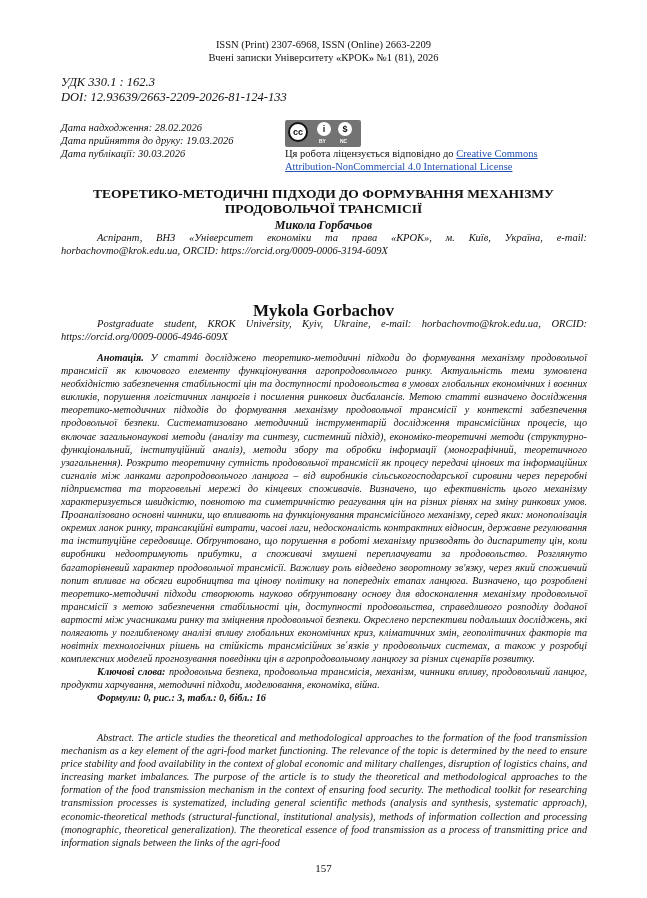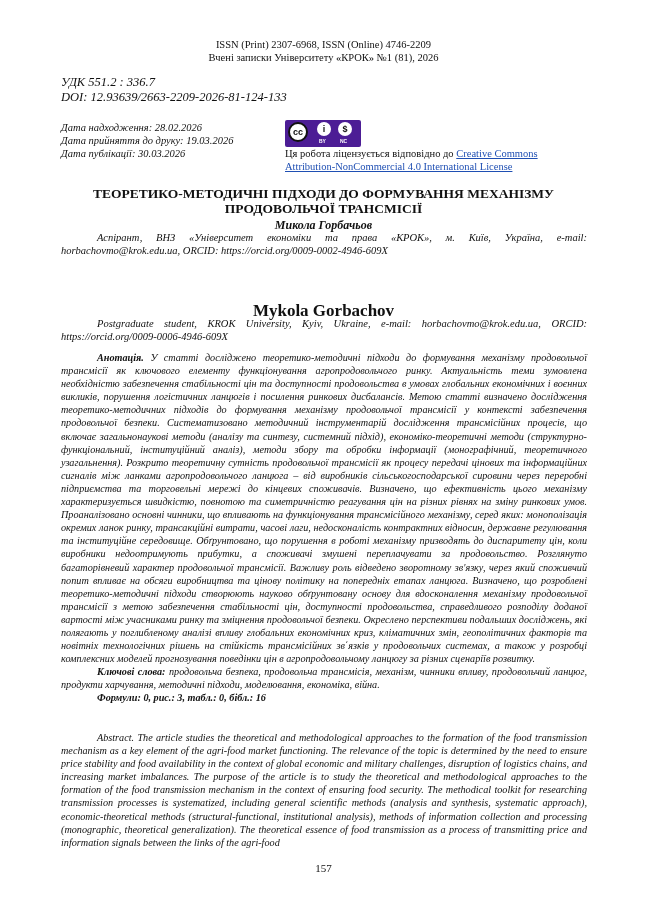--- a/index.html
+++ b/index.html
@@ -2,21 +2,21 @@
 <html><head>
 <meta charset="utf-8">
 <style>
   html, body { margin:0; padding:0; background:#ffffff; }
   body { width:647px; height:898px; position:relative; overflow:hidden; font-family:"Liberation Serif", serif; color:#111; }
   .abs { position:absolute; }
   .center { text-align:center; left:0; width:647px; }
   .hdr { font-size:10.5px; line-height:13px; }
   .udk { left:61px; font-style:italic; font-size:12.5px; line-height:15px; }
   .dates { left:61px; font-style:italic; font-size:10.5px; line-height:13px; }
-  .cc { left:285px; top:120px; width:76px; height:27px; background:#4c1d95; border-radius:2px; }
+  .cc { left:285px; top:120px; width:76px; height:27px; background:#737373; border-radius:2px; }
   .cc .c1 { position:absolute; left:3px; top:2px; width:20px; height:20px; border-radius:50%; background:#fff; border:2px solid #111; box-sizing:border-box; font:bold 9px "Liberation Sans", sans-serif; color:#111; text-align:center; line-height:16px; }
   .cc .c2, .cc .c3 { position:absolute; top:2px; width:14px; height:14px; border-radius:50%; background:#fff; font:bold 9px "Liberation Sans", sans-serif; color:#111; text-align:center; line-height:14px; }
   .cc .c2 { left:32px; } .cc .c3 { left:53px; }
   .cc .lb { position:absolute; top:18px; font:bold 5px "Liberation Sans", sans-serif; color:#fff; }
   .cc .lb1 { left:34px; } .cc .lb2 { left:55px; }
   .lic { left:285px; top:147px; font-size:10.5px; line-height:13px; width:300px; }
   .lic a { color:#1f4fb3; text-decoration:underline; }
   .title { font-weight:bold; font-size:13.5px; line-height:15px; }
   .author { font-weight:bold; font-style:italic; font-size:12px; line-height:14px; }
   .author-en { font-weight:bold; font-size:17px; line-height:14px; }
@@ -24,26 +24,26 @@
   .aff .ind { display:inline-block; width:36px; }
   .body { left:61px; width:526px; font-style:italic; font-size:10.2px; line-height:13.1px; text-align:justify; }
   .body .ind { display:inline-block; width:36px; }
   .b { font-weight:bold; }
   .pageno { font-size:11px; }
 </style>
 </head>
 <body>
 
 <div class="abs center hdr" style="top:38px;">
-  <div>ISSN (Print) 2307-6968, ISSN (Online) 4746-2209</div>
+  <div>ISSN (Print) 2307-6968, ISSN (Online) 2663-2209</div>
   <div>Вчені записки Університету «КРОК» №1 (81), 2026</div>
 </div>
 
 <div class="abs udk" style="top:75px;">
-  <div>УДК 551.2 : 336.7</div>
+  <div>УДК 330.1 : 162.3</div>
   <div>DOI: 12.93639/2663-2209-2026-81-124-133</div>
 </div>
 
 <div class="abs dates" style="top:121px;">
   <div>Дата надходження: 28.02.2026</div>
   <div>Дата прийняття до друку: 19.03.2026</div>
   <div>Дата публікації: 30.03.2026</div>
 </div>
 
 <div class="abs cc">
@@ -56,21 +56,21 @@
 <div class="abs lic">
   <span>Ця робота ліцензується відповідно до </span><a>Creative Commons</a><br>
   <a>Attribution-NonCommercial 4.0 International License</a>
 </div>
 
 <div class="abs center title" style="top:186px;">
   <div>ТЕОРЕТИКО-МЕТОДИЧНІ ПІДХОДИ ДО ФОРМУВАННЯ МЕХАНІЗМУ</div>
   <div>ПРОДОВОЛЬЧОЇ ТРАНСМІСІЇ</div>
 </div>
 <div class="abs center author" style="top:218px;">Микола Горбачьов</div>
-<div class="abs aff" style="top:232px;"><span class="ind"></span><span>Аспірант, ВНЗ «Університет економіки та права «КРОК», м. Київ, Україна, e-mail: horbachovmo@krok.edu.ua, ORCID: https://orcid.org/0009-0002-4946-609X</span></div>
+<div class="abs aff" style="top:232px;"><span class="ind"></span><span>Аспірант, ВНЗ «Університет економіки та права «КРОК», м. Київ, Україна, e-mail: horbachovmo@krok.edu.ua, ORCID: https://orcid.org/0009-0006-3194-609X</span></div>
 
 <div class="abs center title" style="top:273px;">
 </div>
 <div class="abs center author-en" style="top:304px;">Mykola Gorbachov</div>
 <div class="abs aff" style="top:318px;"><span class="ind"></span><span>Postgraduate student, KROK University, Kyiv, Ukraine, e-mail: horbachovmo@krok.edu.ua, ORCID: https://orcid.org/0009-0006-4946-609X</span></div>
 
 <div class="abs body" style="top:351px;">
   <div><span class="ind"></span><span class="b">Анотація.</span><span> У статті досліджено теоретико-методичні підходи до формування механізму продовольчої трансмісії як ключового елементу функціонування агропродовольчого ринку. Актуальність теми зумовлена необхідністю забезпечення стабільності цін та доступності продовольства в умовах глобальних економічних і воєнних викликів, порушення логістичних ланцюгів і посилення ринкових дисбалансів. Метою статті визначено дослідження теоретико-методичних підходів до формування механізму продовольчої трансмісії у контексті забезпечення продовольчої безпеки. Систематизовано методичний інструментарій дослідження трансмісійних процесів, що включає загальнонаукові методи (аналізу та синтезу, системний підхід), економіко-теоретичні методи (структурно-функціональний, інституційний аналіз), методи збору та обробки інформації (монографічний, теоретичного узагальнення). Розкрито теоретичну сутність продовольчої трансмісії як процесу передачі цінових та інформаційних сигналів між ланками агропродовольчого ланцюга – від виробників сільськогосподарської сировини через переробні підприємства та торговельні мережі до кінцевих споживачів. Визначено, що ефективність цього механізму характеризується швидкістю, повнотою та симетричністю реагування цін на різних рівнях на зміну ринкових умов. Проаналізовано основні чинники, що впливають на функціонування трансмісійного механізму, серед яких: монополізація окремих ланок ринку, трансакційні витрати, часові лаги, недосконалість контрактних відносин, державне регулювання та інституційне середовище. Обґрунтовано, що порушення в роботі механізму призводять до диспаритету цін, коли виробники недоотримують прибутки, а споживачі змушені переплачувати за продовольство. Розглянуто багаторівневий характер продовольчої трансмісії. Важливу роль відведено зворотному зв'язку, через який споживчий попит впливає на обсяги виробництва та цінову політику на попередніх етапах ланцюга. Визначено, що розроблені теоретико-методичні підходи створюють науково обґрунтовану основу для вдосконалення механізму продовольчої трансмісії з метою забезпечення стабільності цін, доступності продовольства, справедливого розподілу доданої вартості між учасниками ринку та зміцнення продовольчої безпеки. Окреслено перспективи подальших досліджень, які полягають у поглибленому аналізі впливу глобальних економічних криз, кліматичних змін, геополітичних факторів та новітніх технологічних рішень на стійкість трансмісійних зв΄язків у продовольчих системах, а також у розробці комплексних моделей прогнозування поведінки цін в агропродовольчому ланцюгу за різних сценаріїв розвитку.</span></div>
   <div><span class="ind"></span><span class="b">Ключові слова:</span><span> продовольча безпека, продовольча трансмісія, механізм, чинники впливу, продовольчий ланцюг, продукти харчування, методичні підходи, моделювання, економіка, війна.</span></div>
   <div class="b"><span class="ind"></span><span>Формули: 0, рис.: 3, табл.: 0, бібл.: 16</span></div>

